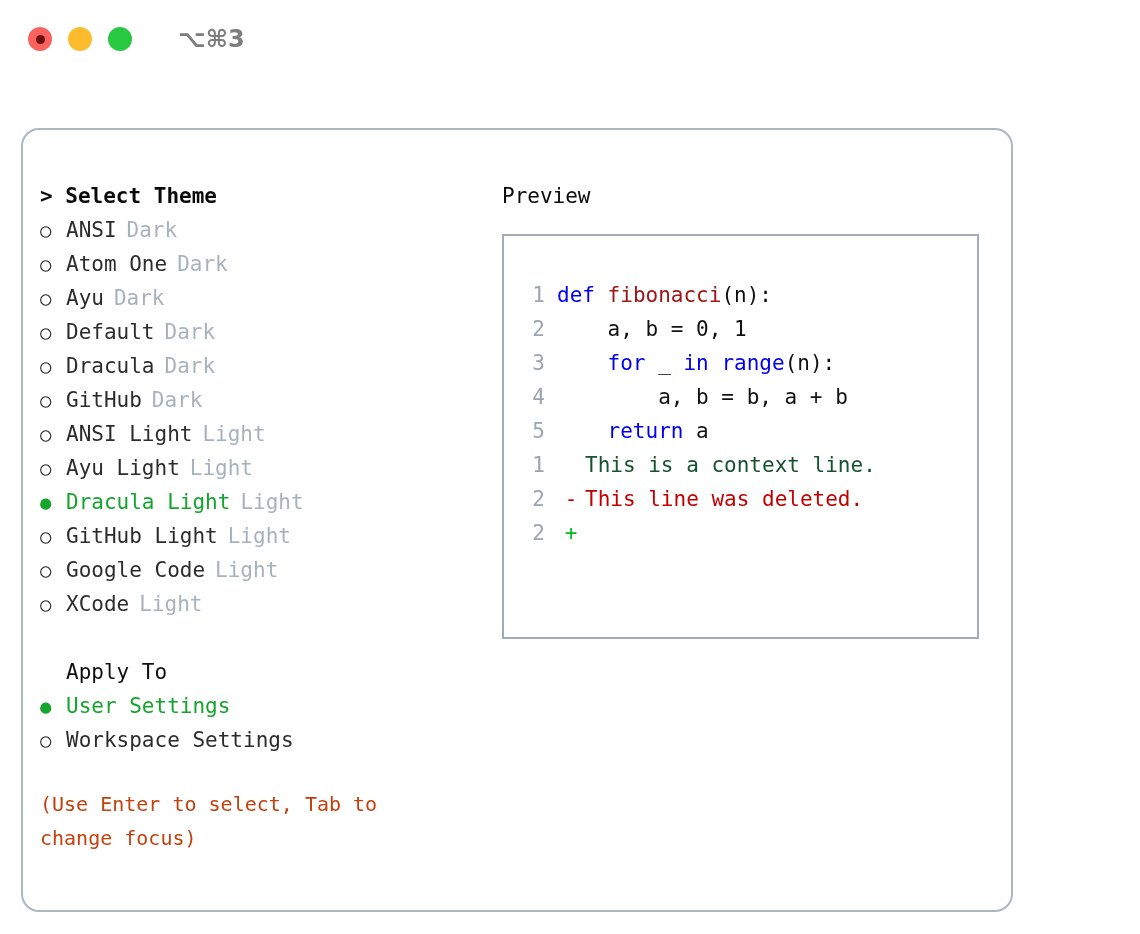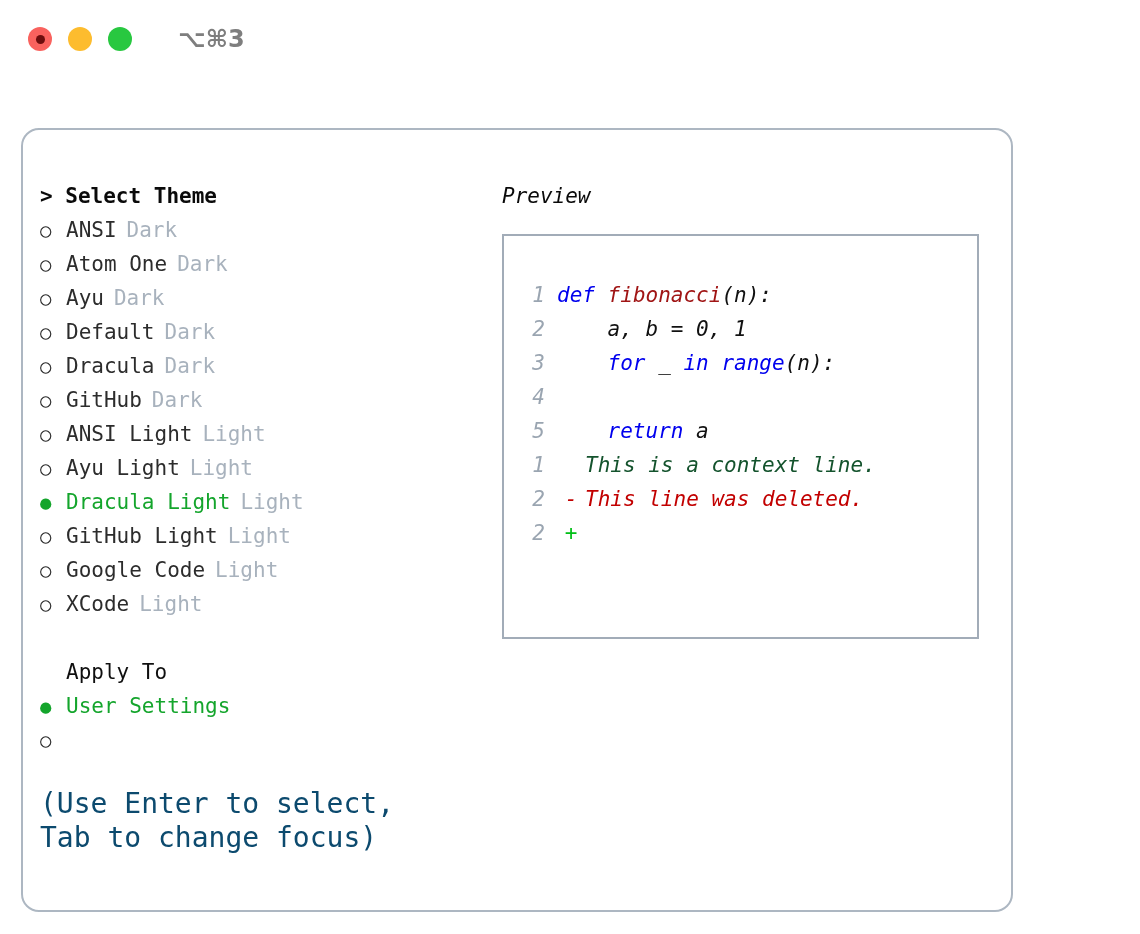--- a/index.html
+++ b/index.html
@@ -138,33 +138,32 @@
     font-size: 21px;
     white-space: pre;
   }
   .subhead-row .bullet { color: transparent; }
   .subhead-label {
     color: #0f0f0f;
   }
   .gap { height: 34px; }
   .hint {
     margin-top: 30px;
-    font-size: 28px;
-    line-height: 34px;
-    color: #0c4a6e;
+    font-size: 20px;
+    line-height: 34px;
+    color: #c2410c;
     width: 400px;
   }
 
   
   .right-col {
     position: absolute;
     left: 479px;
     top: 49px;
     width: 500px;
-    font-style: italic;
   }
   .preview-title {
     font-size: 21px;
     color: #0a0a0a;
     line-height: 34px;
     white-space: pre;
     font-weight: 400;
   }
   .preview-box {
     margin-top: 21px;
@@ -259,35 +258,35 @@
 
         <div class="gap"></div>
 
         <div class="subhead-row">
           <span class="bullet">○</span>
           <span class="subhead-label">Apply To</span>
         </div>
 
         <ul class="list" id="apply-to-list">
             <li class="row selected"><span class="bullet">●</span><span class="label">User Settings</span></li>
-            <li class="row"><span class="bullet">○</span></li>
+            <li class="row"><span class="bullet">○</span><span class="label">Workspace Settings</span></li>
           </ul>
 
         <div class="hint">(Use Enter to select, Tab to change focus)</div>
       </div>
 
       <div class="right-col">
         <div class="preview-title">Preview</div>
 
         <div class="preview-box">
           <div class="code-area" id="code-area">
               <div class="code-line"><span class="lineno">1</span><span class="code-text"><span class="tok-kw">def</span><span class="tok-pl"> </span><span class="tok-fn">fibonacci</span><span class="tok-pl">(n):</span></span></div>
               <div class="code-line"><span class="lineno">2</span><span class="code-text"><span class="tok-pl">    a, b = 0, 1</span></span></div>
               <div class="code-line"><span class="lineno">3</span><span class="code-text"><span class="tok-pl">    </span><span class="tok-kw">for</span><span class="tok-pl"> _ </span><span class="tok-kw">in</span><span class="tok-pl"> </span><span class="tok-kw">range</span><span class="tok-pl">(n):</span></span></div>
-              <div class="code-line"><span class="lineno">4</span></div>
+              <div class="code-line"><span class="lineno">4</span><span class="code-text"><span class="tok-pl">        a, b = b, a + b</span></span></div>
               <div class="code-line"><span class="lineno">5</span><span class="code-text"><span class="tok-pl">    </span><span class="tok-kw">return</span><span class="tok-pl"> a</span></span></div>
             </div>
           <div class="diff-area" id="diff-area">
               <div class="diff-line"><span class="lineno">1</span><span class="diff-sign diff-ctx"> </span><span class="diff-ctx">This is a context line.</span></div>
               <div class="diff-line"><span class="lineno">2</span><span class="diff-sign diff-del">-</span><span class="diff-del">This line was deleted.</span></div>
               <div class="diff-line"><span class="lineno">2</span><span class="diff-sign diff-add">+</span></div>
             </div>
         </div>
       </div>
 

